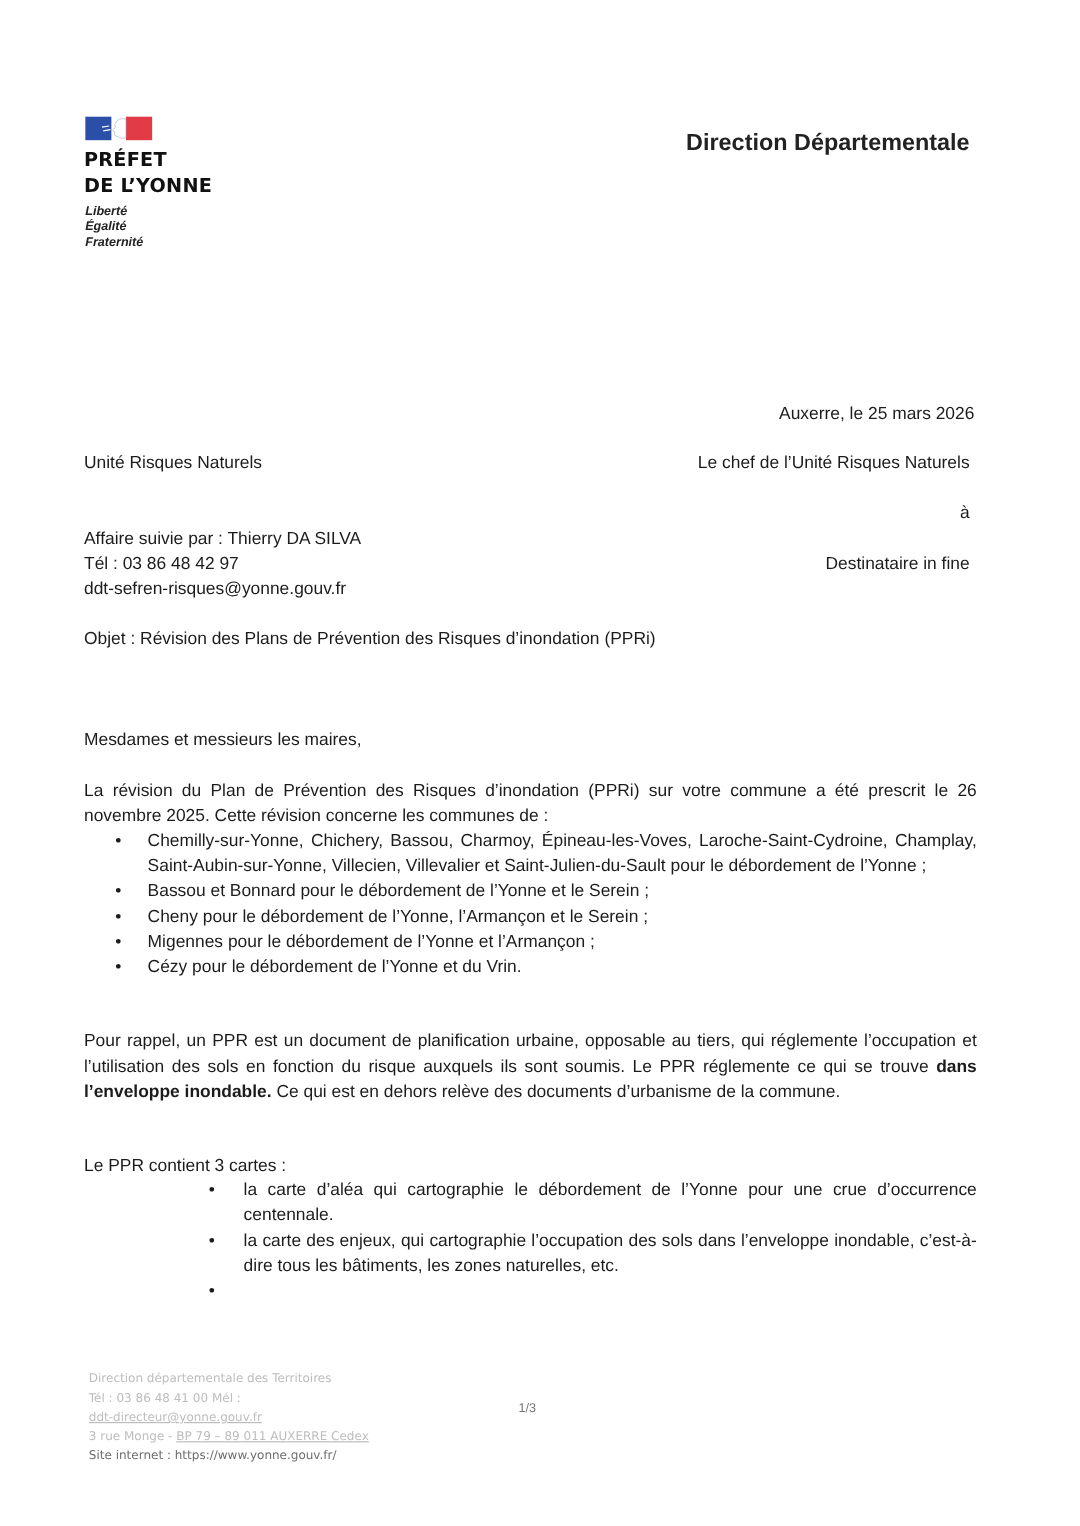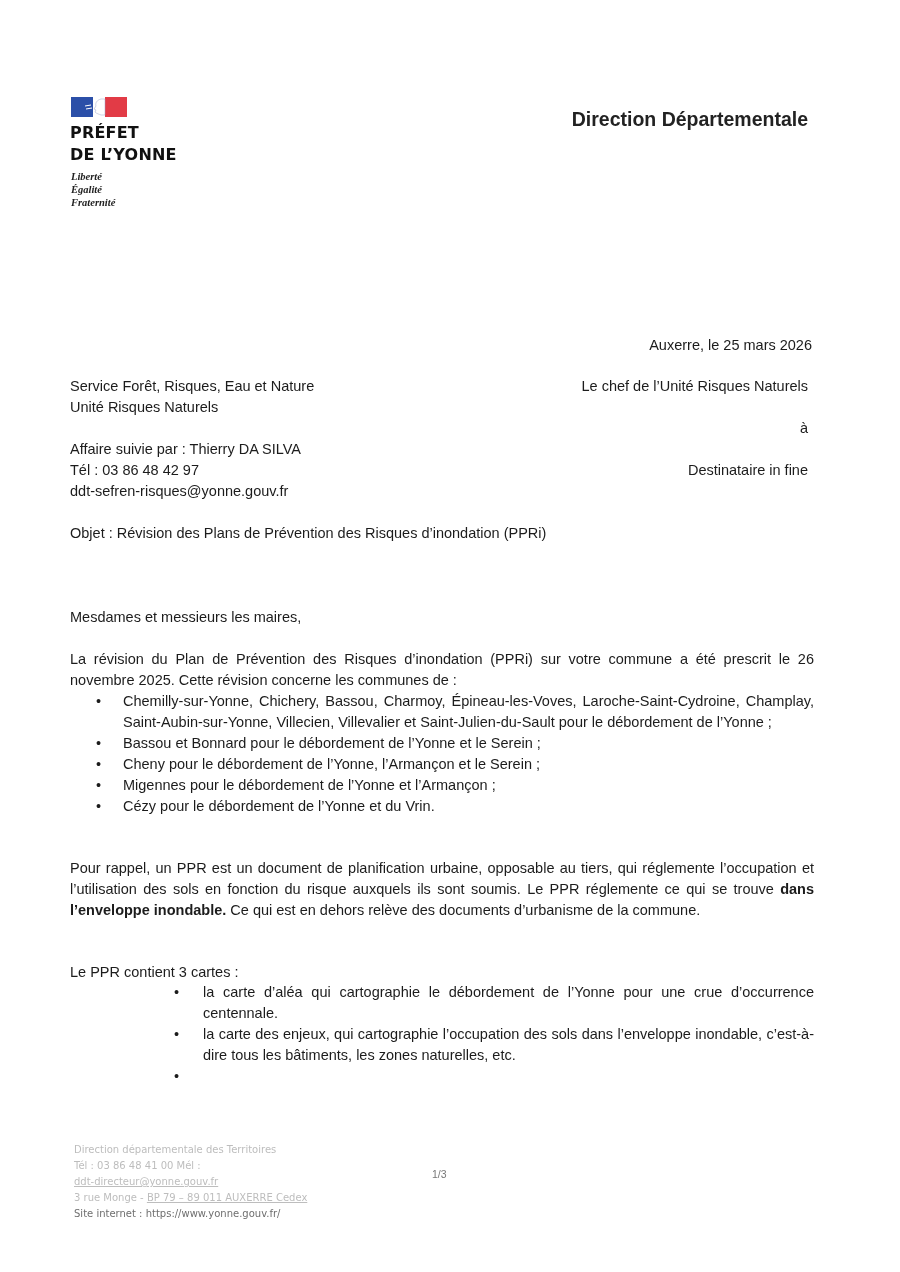--- a/index.html
+++ b/index.html
@@ -2,21 +2,21 @@
 <html><head>
 <meta charset="utf-8">
 <style>
   html, body { margin: 0; padding: 0; background: #ffffff; }
   body { width: 900px; height: 1272px; position: relative; overflow: hidden;
          font-family: "Liberation Sans", sans-serif; color: #1a1a1a; }
   .abs { position: absolute; }
   .logo-flag { left: 71px; top: 97px; width: 56px; height: 20px; }
   .marianne-title { left: 70px; top: 122px; font-family: "DejaVu Sans", sans-serif;
          font-weight: bold; font-size: 16px; line-height: 22px; letter-spacing: 0.2px; color: #111; }
-  .devise { left: 71px; top: 170px; font-family: Liberation Serif, serif; font-style: italic;
+  .devise { left: 71px; top: 170px; font-family: Liberation Sans, sans-serif; font-style: italic;
          font-weight: bold; font-size: 10.5px; line-height: 13px; color: #222; }
   .ddt-head { right: 92px; top: 107px; text-align: right; font-family: "Liberation Sans", sans-serif;
          font-weight: bold; font-size: 19.5px; line-height: 25px; color: #222; }
   .txt { font-family: "Liberation Sans", sans-serif; font-size: 14.5px; line-height: 21px; color: #1c1c1c; }
   .right { text-align: right; }
   .date { right: 88px; top: 335px; }
   .sender-left { left: 70px; top: 376px; }
   .sender-right { right: 92px; top: 376px; }
   .to-a { right: 92px; top: 418px; }
   .contact { left: 70px; top: 439px; }
@@ -62,21 +62,20 @@
   <div>Fraternité</div>
 </div>
 
 <div class="abs ddt-head">
   <div>Direction Départementale</div>
 </div>
 
 <div class="abs txt right date">Auxerre, le 25 mars 2026</div>
 
 <div class="abs txt sender-left">
-  <div>Service Forêt, Risques, Eau et Nature</div>
   <div>Unité Risques Naturels</div>
 </div>
 <div class="abs txt right sender-right">Le chef de l’Unité Risques Naturels</div>
 <div class="abs txt right to-a">à</div>
 
 <div class="abs txt contact">
   <div>Affaire suivie par : Thierry DA SILVA</div>
   <div>Tél : 03 86 48 42 97</div>
   <div>ddt-sefren-risques@yonne.gouv.fr</div>
 </div>

